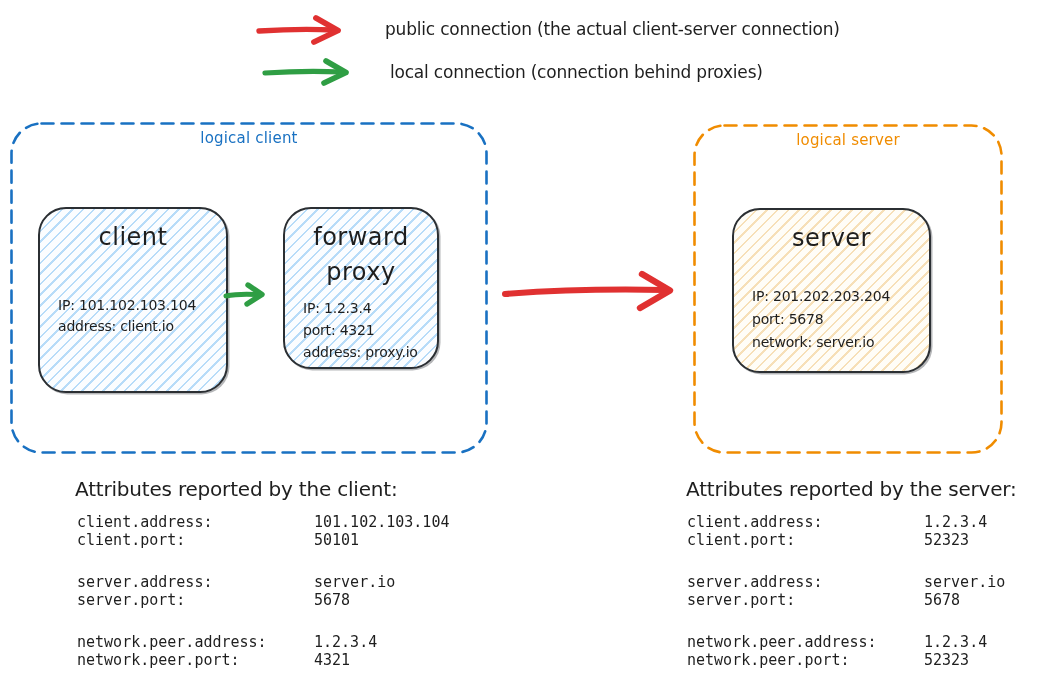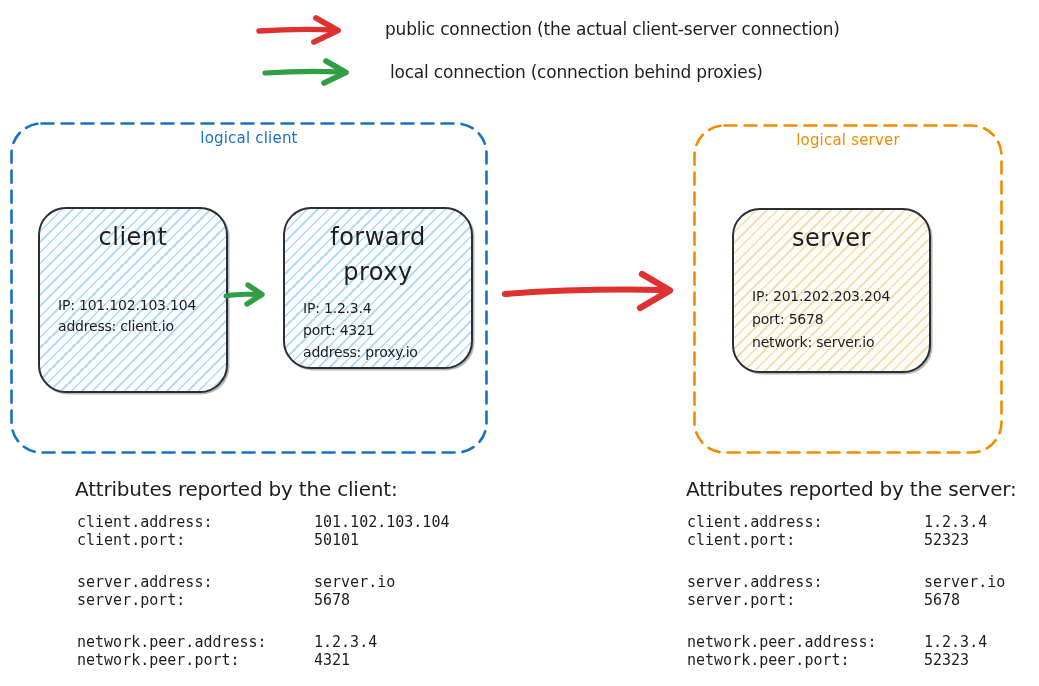--- a/index.html
+++ b/index.html
@@ -120,21 +120,21 @@
         <div>IP: 101.102.103.104</div>
         <div>address: client.io</div>
       </div>
     </div>
 
     <svg class="abs" style="left:212px; top:158px;" width="54" height="30" viewBox="0 0 54 30">
       <path d="M4 16 C 14 14, 24 14, 34 14.5" fill="none" stroke-width="5" stroke-linecap="round" stroke="#2f9e44"></path>
       <path d="M26 5 L40 14.5 L25 24" fill="none" stroke-width="5.4" stroke-linecap="round" stroke-linejoin="round" stroke="#2f9e44"></path>
     </svg>
 
-    <div class="node blue-fill proxy-node" style="left:273px; top:85px; width:190px; height:162px;">
+    <div class="node blue-fill proxy-node" style="left:273px; top:85px; width:156px; height:162px;">
       <div class="node-title">forward proxy</div>
       <div class="node-lines">
         <div>IP: 1.2.3.4</div>
         <div>port: 4321</div>
         <div>address: proxy.io</div>
       </div>
     </div>
   </div>
 
   <svg class="abs" style="left:498px; top:268px;" width="200" height="46" viewBox="0 0 200 46">

